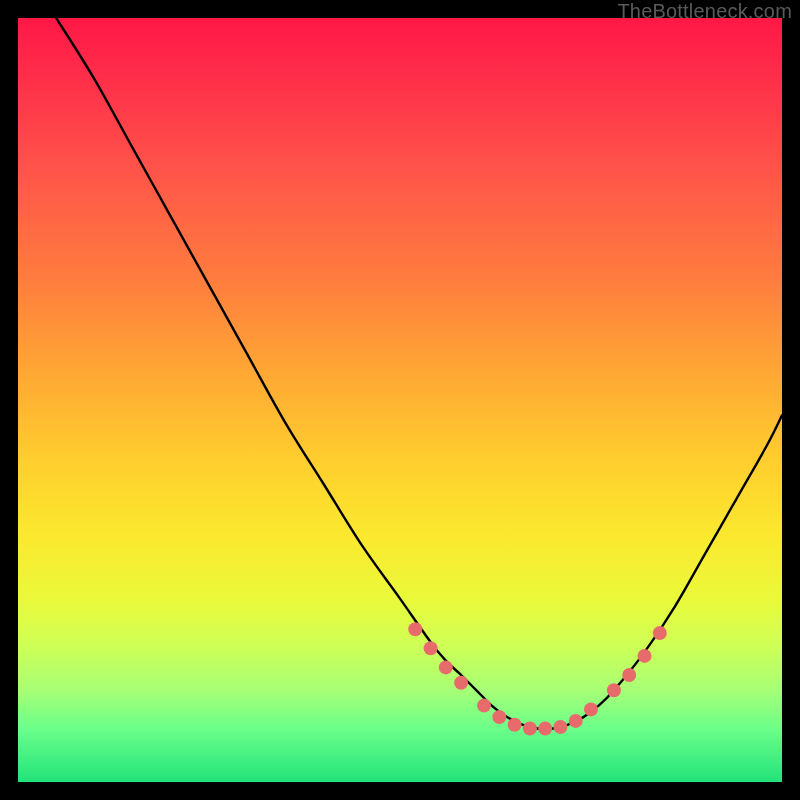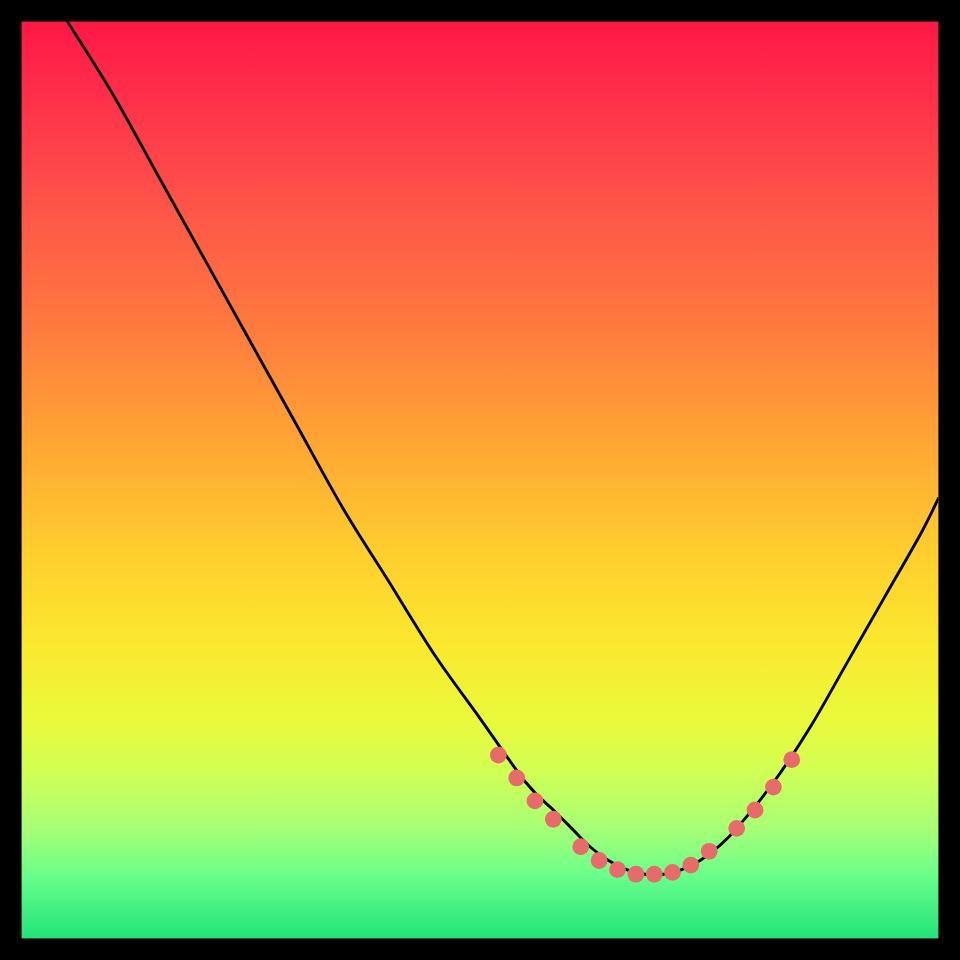--- a/index.html
+++ b/index.html
@@ -80,13 +80,14 @@
           <circle cx="542.4" cy="709.0" r="7" fill="#e86b6b" stroke="#c94d4d" stroke-width="0"></circle>
           <circle cx="557.7" cy="702.9" r="7" fill="#e86b6b" stroke="#c94d4d" stroke-width="0"></circle>
           <circle cx="573.0" cy="691.4" r="7" fill="#e86b6b" stroke="#c94d4d" stroke-width="0"></circle>
           <circle cx="595.9" cy="672.3" r="7" fill="#e86b6b" stroke="#c94d4d" stroke-width="0"></circle>
           <circle cx="611.2" cy="657.0" r="7" fill="#e86b6b" stroke="#c94d4d" stroke-width="0"></circle>
           <circle cx="626.5" cy="637.9" r="7" fill="#e86b6b" stroke="#c94d4d" stroke-width="0"></circle>
           <circle cx="641.8" cy="615.0" r="7" fill="#e86b6b" stroke="#c94d4d" stroke-width="0"></circle>
         </g>
     </svg>
   </div>
+  <div class="watermark">TheBottleneck.com</div>
 </div>
 
 </body></html>

